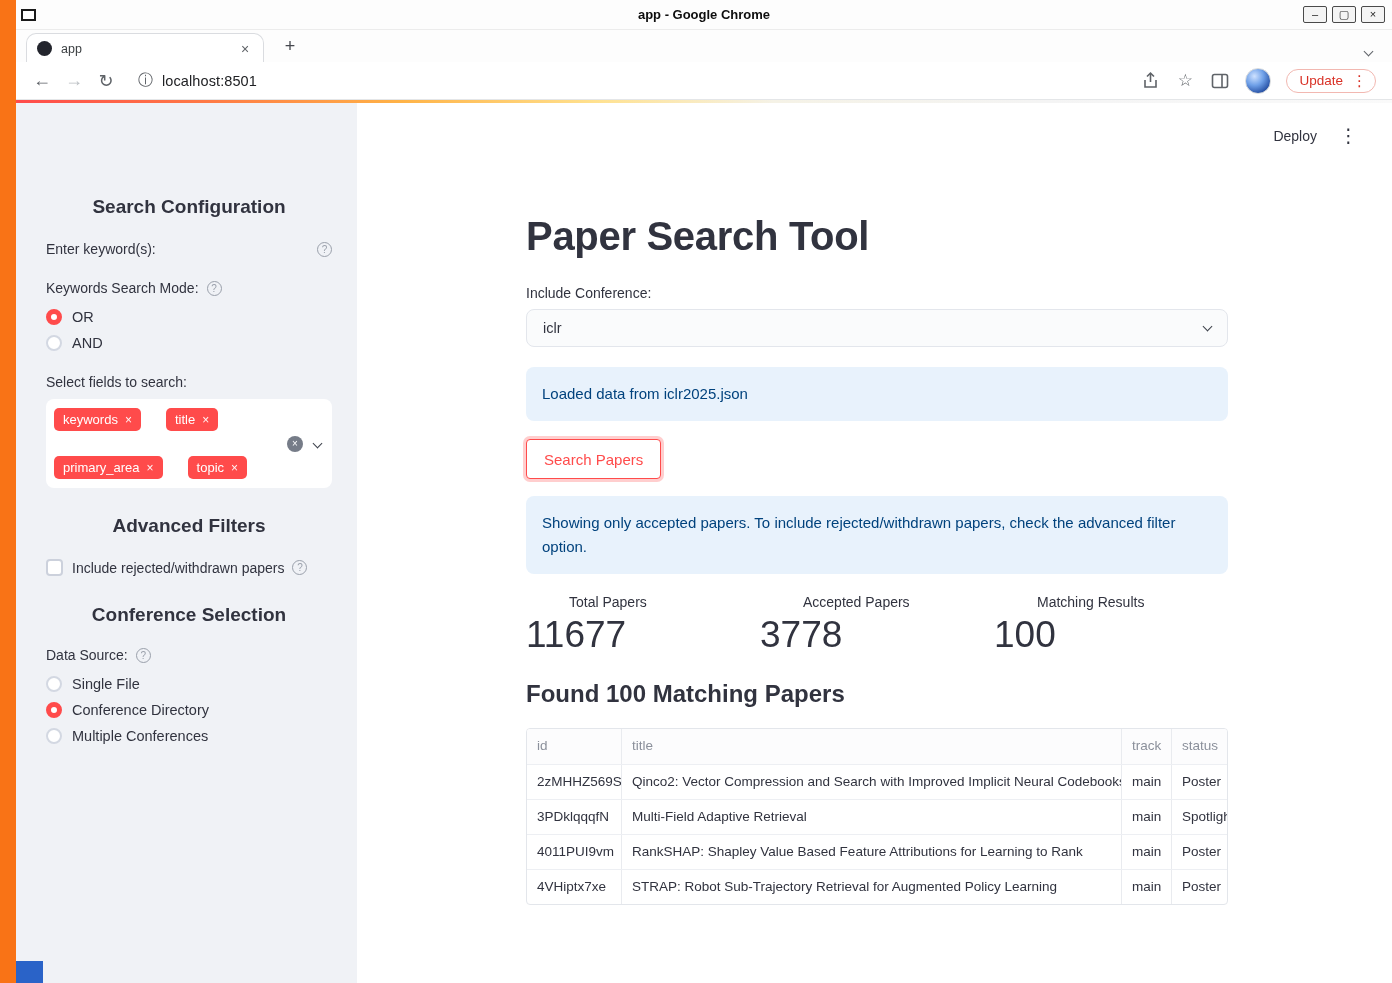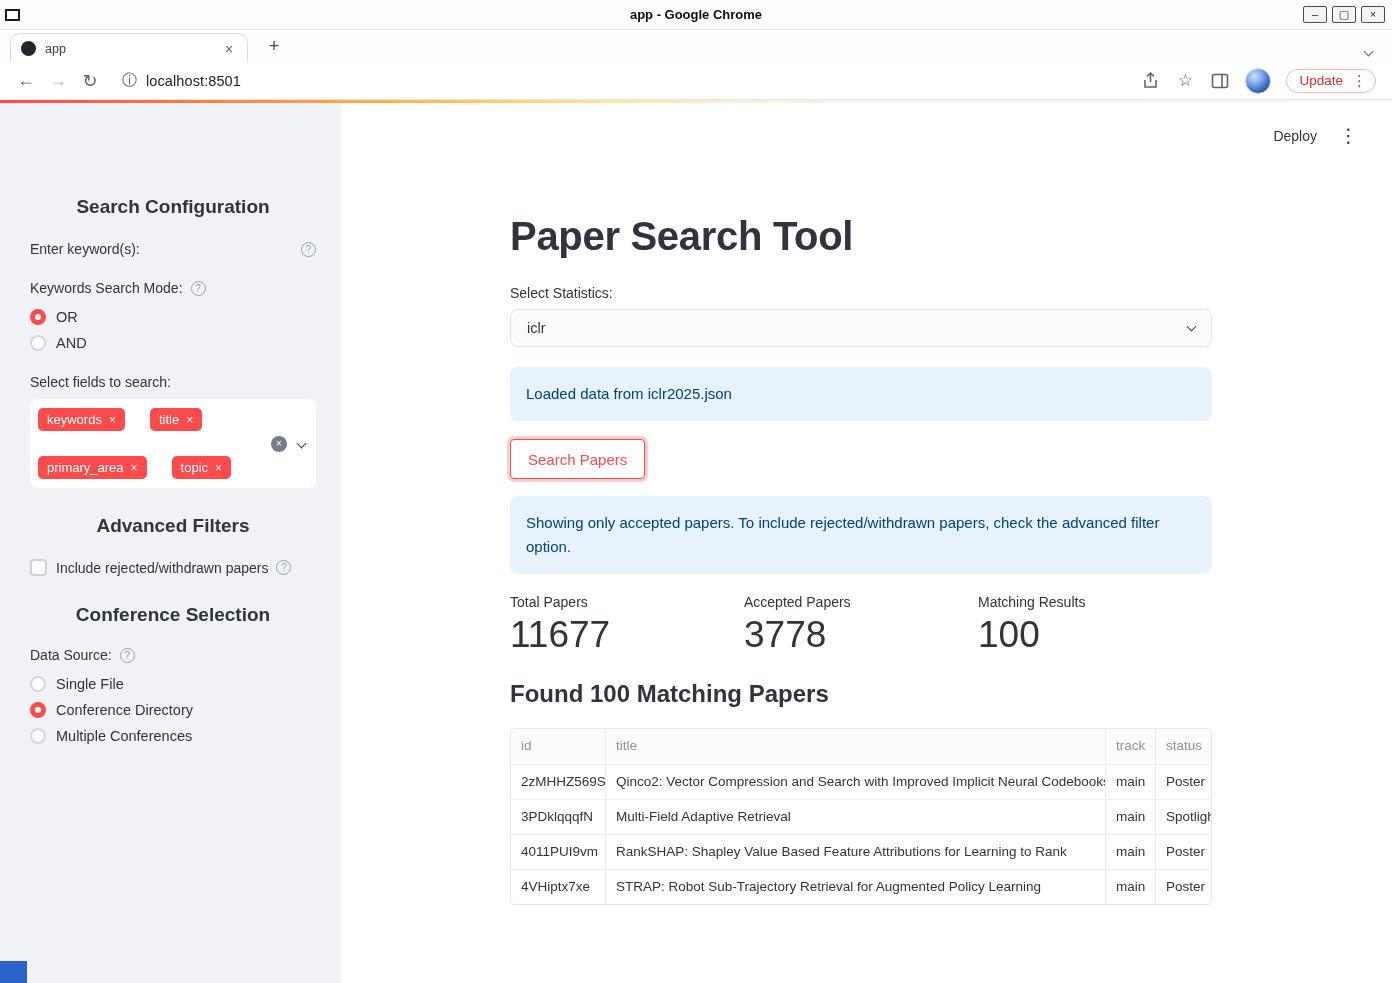--- a/index.html
+++ b/index.html
@@ -1,18 +1,18 @@
 <!DOCTYPE html>
 <html><head>
 <meta charset="utf-8">
 <style>
   * { margin:0; padding:0; box-sizing:border-box; }
   html,body { width:1392px; height:983px; overflow:hidden; }
   body { font-family:"Liberation Sans","DejaVu Sans",sans-serif; background:#fff; color:#31333f; }
-  .screen { position:relative; width:1392px; height:983px; background:#f97316; }
+  .screen { position:relative; width:1392px; height:983px; background:#f97316;padding-left:16px; }
 
   
   .titlebar { position:relative; height:30px; background:#fdfdfd; border-bottom:1px solid #ececec; }
   .win-icon { position:absolute; left:5px; top:9px; width:15px; height:12px; border:2px solid #1a1a1a; background:#fff; }
   .titlebar-title { position:absolute; left:0; right:0; top:0; height:30px; text-align:center; line-height:30px; font-weight:bold; font-size:13px; color:#0d0d0d; }
   .win-controls { position:absolute; right:7px; top:6px; display:flex; gap:5px; }
   .wc { width:24px; height:17px; border:1px solid #4a4a4a; background:#f4f4f4; font-size:11px; line-height:15px; text-align:center; color:#222; border-radius:2px; }
 
   
   .tabstrip { position:relative; height:32px; background:#fdfdfd; }
@@ -79,21 +79,21 @@
   .small-label { margin-top:26px; font-size:14px; color:#31333f; }
   .selectbox { margin-top:8px; height:38px; width:702px; background:#fafbfc; border:1px solid #e3e6ec; border-radius:8px; display:flex; align-items:center; padding:0 16px; position:relative; }
   .select-value { font-size:14.5px; color:#31333f; }
   .selectbox .chev { position:absolute; right:16px; top:13px; }
   .infobox { margin-top:20px; width:702px; background:#e8f2fc; color:#00427d; border-radius:8px; padding:15px 16px; font-size:15px; line-height:24px; }
   .infobox.second { margin-top:17px; }
   .primary-btn { margin-top:18px; display:inline-flex; align-items:center; height:40px; padding:0 17px; background:#fff; border:1px solid #ff4b4b; color:#ff4b4b; border-radius:4px; font-size:15px; box-shadow:0 0 0 3px rgba(255,75,75,0.27); }
   .h2 { margin-top:24px; font-size:28px; font-weight:700; color:#31333f; }
   .metrics { margin-top:20px; display:flex; width:702px; }
   .metric { width:234px; }
-  .m-label { font-size:14px; color:#31333f; }
+  .m-label { font-size:14px; color:#31333f;margin-left:43px; }
   .m-value { margin-top:4px; font-size:37px; font-weight:400; color:#31333f; }
   .h3 { margin-top:24px; font-size:24px; font-weight:700; color:#31333f; }
   .tbl { margin-top:20px; width:702px; border:1px solid #e3e6eb; border-radius:4px; overflow:hidden; font-size:13.5px; background:#fff; }
   .trow { display:grid; grid-template-columns:95px 500px 50px 1fr; height:35px; }
   .trow.thead .tcell { color:#8b909b; background:#fcfcfd; }
   .trow + .trow { border-top:1px solid #edeff3; }
   .trow.thead { border-bottom:0; }
   .tcell { padding:0 10px; line-height:34px; border-right:1px solid #e9ebef; overflow:hidden; white-space:nowrap; color:#31333f; }
   .tcell:last-child { border-right:none; }
 
@@ -239,21 +239,21 @@
 
     <main class="main">
       <div class="deploy-row">
         <span class="deploy-label">Deploy</span>
         <span class="deploy-dots">⋮</span>
       </div>
 
       <div class="content">
         <div class="h1">Paper Search Tool</div>
 
-        <div class="small-label">Select Statistics:</div>
+        <div class="small-label">Include Conference:</div>
         <div class="selectbox">
           <span class="select-value">iclr</span>
           <span class="chev dark"></span>
         </div>
 
         <div class="infobox">Loaded data from iclr2025.json</div>
 
         <div class="primary-btn">Search Papers</div>
 
         <div class="infobox second">Showing only accepted papers. To include rejected/withdrawn papers, check the advanced filter option.</div>

